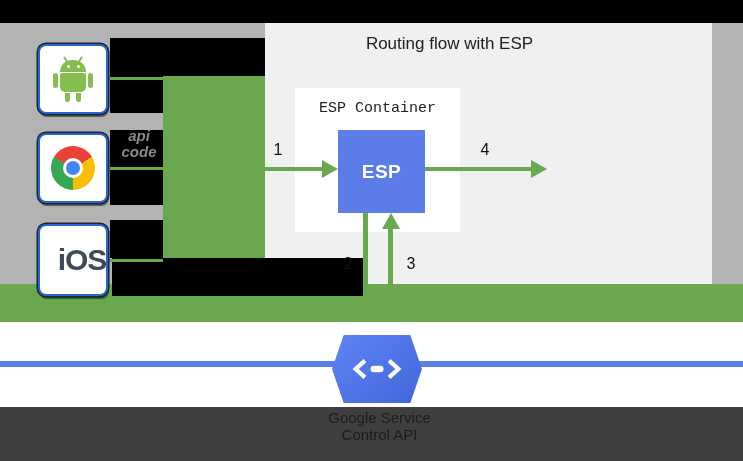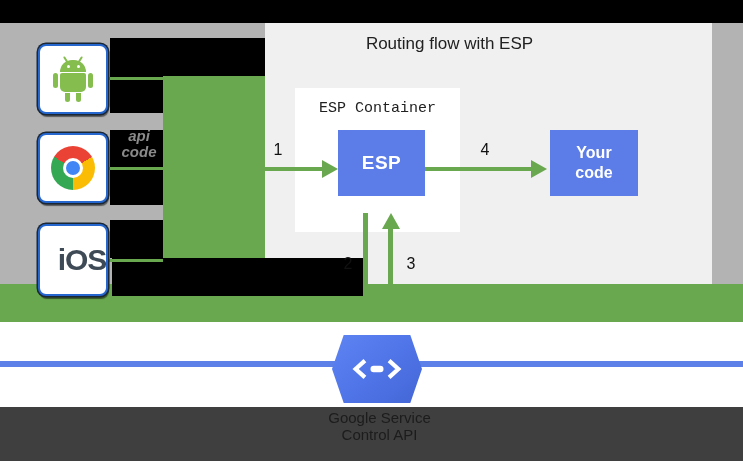--- a/index.html
+++ b/index.html
@@ -90,21 +90,21 @@
 
   
   .api-calls { left:114px; top:128px; width:50px; text-align:center; font-size:15px; font-weight:bold;
                font-style:italic; color:var(--api-calls-text,#999); line-height:16px; opacity:.9; }
 
   
   .cbox { background:#fff; width:165px; height:144px; }
   .esp-cont  { left:295px; top:88px;font-family:Liberation Mono, monospace; }
   .your-cont { left:511px; top:88px; }
   .cbox-title { width:100%; text-align:center; margin-top:12px; font-size:15px; color:var(--label-text,#212121); }
-  .bluebox { background:var(--blue-box,#5c7ce8); width:87px; height:66px; display:flex; align-items:center;
+  .bluebox { background:var(--blue-box,#5c7ce8); width:87px; height:83px; display:flex; align-items:center;
              justify-content:center; text-align:center; color:#fff; font-weight:bold; }
   .esp-box  { left:338px; top:130px; font-size:19px; letter-spacing:.5px; }
   .your-box { left:550px; top:130px; width:88px; font-size:16px; line-height:20px; }
   .your-box span { display:inline-block; width:58px; }
 
   
   .white-lower { left:0; top:322px; width:743px; height:85px; background:#fff; }
   .service-line { left:0; top:361px; width:743px; height:6px; background:var(--service-line-blue,#5c80e8); }
   .hexagon {
     left:332px; top:335px; width:90px; height:68px;
@@ -180,23 +180,20 @@
   <div class="abs head-up arrow3-head"></div>
 
   <div class="abs step step-1">1</div>
   <div class="abs step step-2">2</div>
   <div class="abs step step-3">3</div>
   <div class="abs step step-4">4</div>
 
   <div class="abs bluebox esp-box">
     <span>ESP</span>
   </div>
-  <div class="abs bluebox your-box">
-    <span>Your code</span>
-  </div>
 
   <div class="abs white-lower"></div>
   <div class="abs service-line"></div>
 
   <div class="abs hexagon">
     <svg width="52" height="24" viewBox="0 0 56 24">
       <path d="M15 3 L5 12 L15 21" fill="none" stroke="#fff" stroke-width="4.5"></path>
       <path d="M41 3 L51 12 L41 21" fill="none" stroke="#fff" stroke-width="4.5"></path>
       <rect x="21" y="8.5" width="14" height="7" rx="3.5" fill="#fff"></rect>
     </svg>

